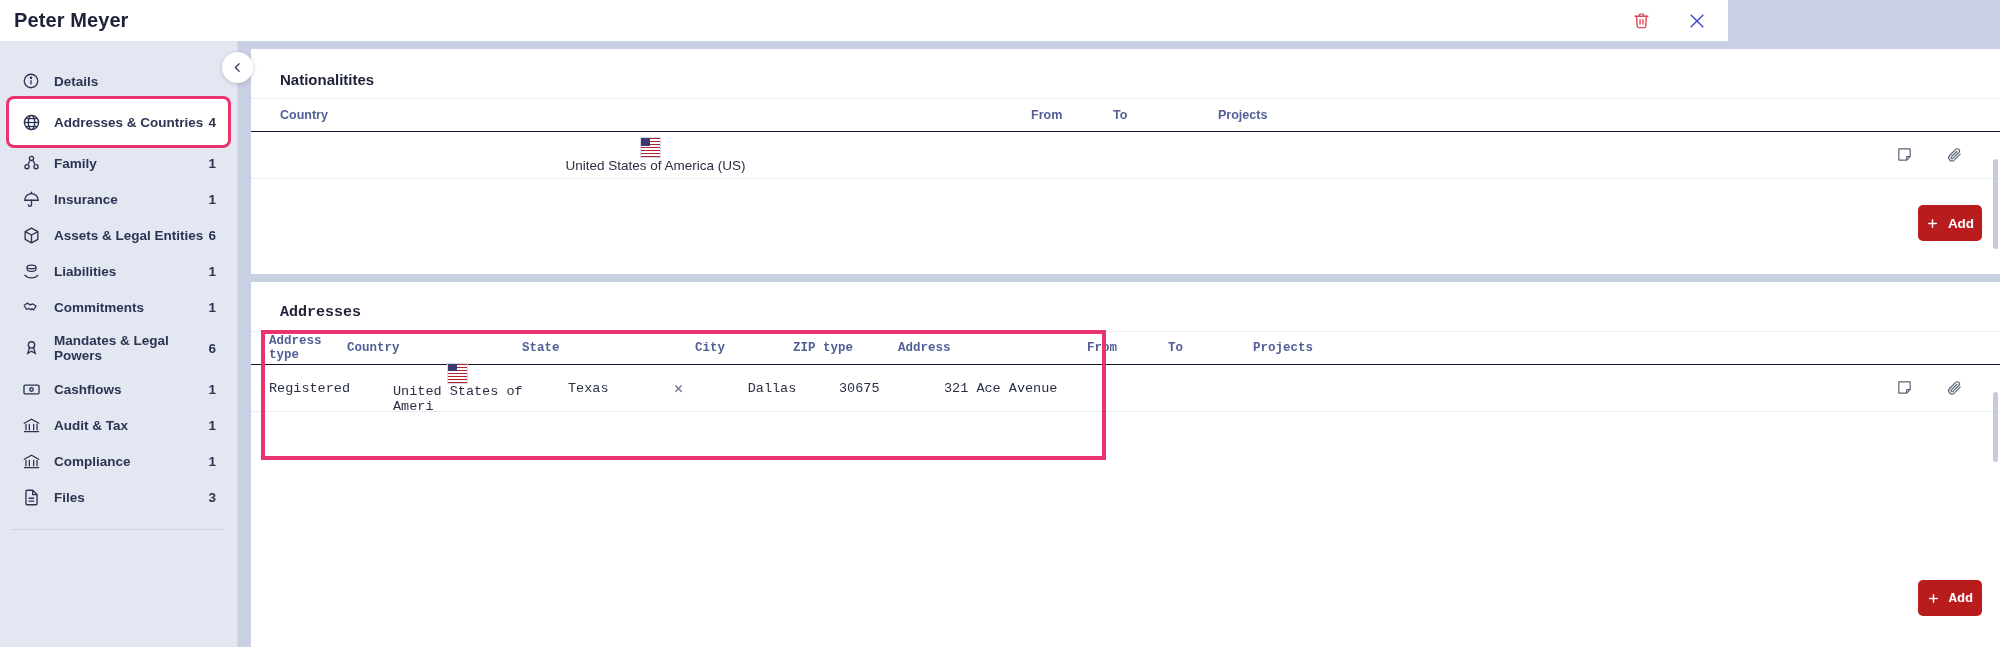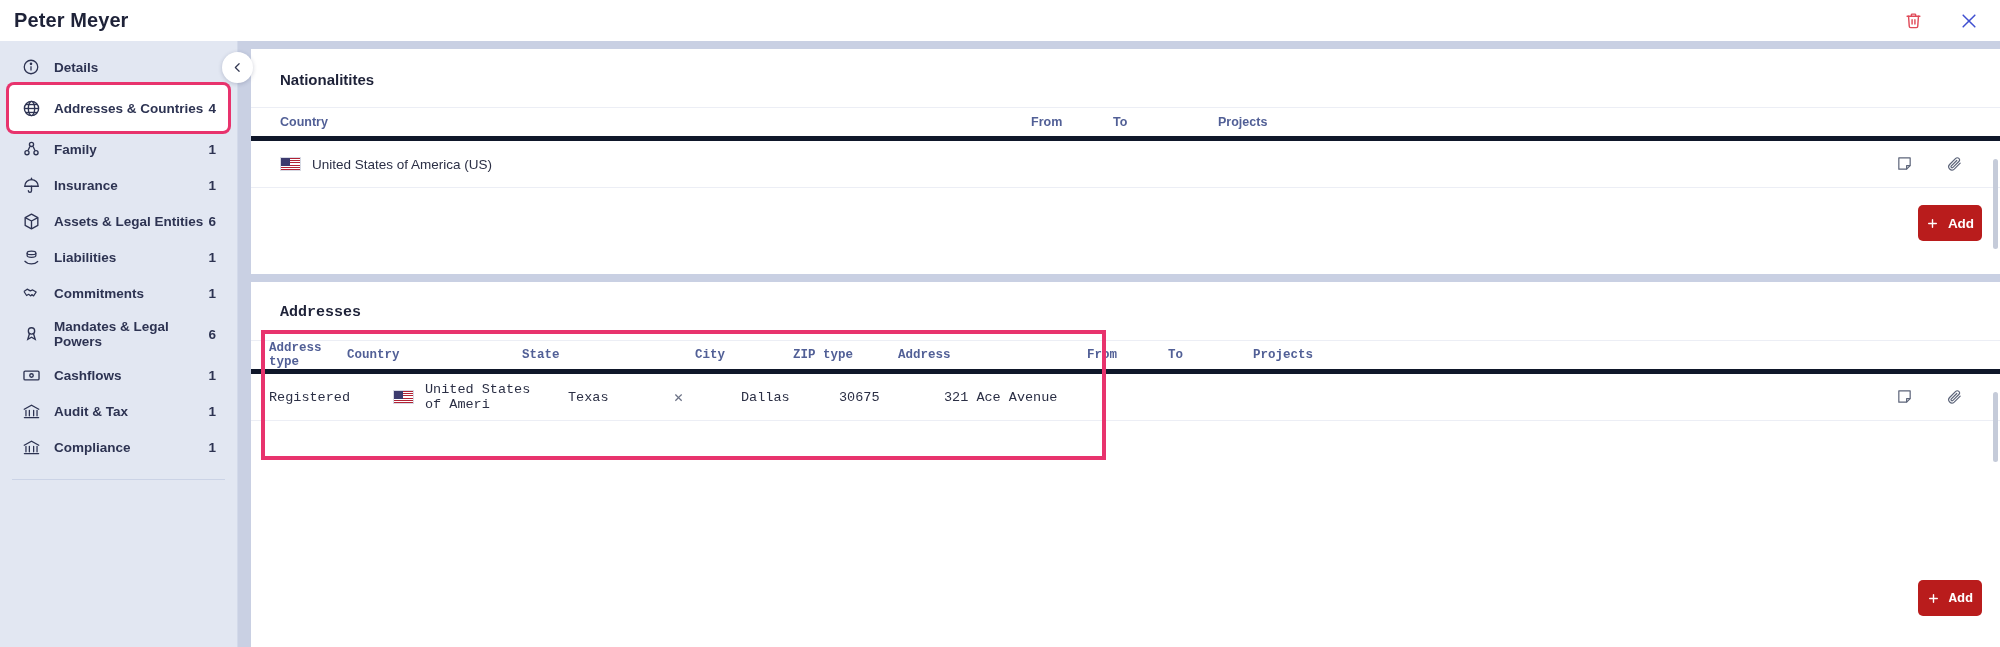--- a/index.html
+++ b/index.html
@@ -6,34 +6,34 @@
   html, body {
     width: 2000px; height: 647px;
     font-family: "Liberation Sans", sans-serif;
     background: #ffffff;
     overflow: hidden;
   }
   .app { position: relative; width: 2000px; height: 647px; background:#c9d0e3; }
 
   
   .header {
-    position: absolute; top:0; left:0; width:2000px; height:41px;
+    position: absolute; top:0; left:0; width:1728px; height:41px;
     background:#ffffff; display:flex; align-items:center;
   }
   .header-title {
     margin-left: 14px; font-size: 20px; font-weight: 700; color:#1e2238;
     letter-spacing: .1px;
   }
   .header-actions { margin-left:auto; display:flex; align-items:center; gap:34px; margin-right:20px; }
   .icon-btn { width:22px; height:22px; display:flex; align-items:center; justify-content:center; cursor:pointer; }
 
   
   .sidebar {
     position:absolute; top:41px; left:0; width:238px; height:606px;
-    background:#e2e7f2; padding-top:8px;
+    background:#e2e7f2; padding-top:22px;
     border-right:1px solid #d3daea;
   }
   .side-item {
     position:relative; display:flex; align-items:center;
     height:36px; margin:0 9px; padding:0 12px 0 12px; border-radius:6px;
     cursor:pointer;
   }
   .side-item .s-icon { width:20px; height:20px; flex:0 0 20px; margin-right:13px;
     display:flex; align-items:center; justify-content:center; color:#2d3352; }
   .side-item .s-label { font-size:13.5px; font-weight:700; color:#2d3352; line-height:15px; flex:1; }
@@ -57,27 +57,27 @@
 
   .card { background:#ffffff; position:absolute; left:12px; }
   #card-nat { top:8px; width:1749px; height:225px; }
   #card-addr { top:241px; width:1749px; height:365px;font-family:Liberation Mono, monospace; }
 
   .card-title { font-size:15px; font-weight:700; color:#1e2238; padding:22px 0 0 29px; }
 
   .tbl { width:100%; }
   .thead {
     display:flex; align-items:center; height:34px;
-    border-bottom:5px solid #0f172a; border-top:1px solid #eceef5;
-    margin-top:19px;
+    border-bottom:1px solid #0f172a; border-top:1px solid #eceef5;
+    margin-top:10px;
   }
   .th { font-size:12.5px; font-weight:700; color:#515f96; }
   .trow { display:flex; align-items:center; height:47px; border-bottom:1px solid #eceef5; }
   .td { font-size:13.5px; color:#2b2f45;padding-left:36px; }
-  .flagcell { display:flex; align-items:center; }
+  .flagcell { display:flex; align-items:center;flex-direction:column; }
   .flag {
     width:21px; height:14px; margin-right:11px; flex:0 0 21px;
     background:
       linear-gradient(#b22234 0 7.7%, #fff 7.7% 15.4%, #b22234 15.4% 23.1%, #fff 23.1% 30.8%,
       #b22234 30.8% 38.5%, #fff 38.5% 46.2%, #b22234 46.2% 53.9%, #fff 53.9% 61.6%,
       #b22234 61.6% 69.3%, #fff 69.3% 77%, #b22234 77% 84.7%, #fff 84.7% 92.4%, #b22234 92.4% 100%);
     position:relative; border:1px solid #d7dae4;
   }
   .flag:after {
     content:""; position:absolute; left:0; top:0; width:9px; height:7.5px;
@@ -257,20 +257,31 @@
         <svg width="19" height="19" viewBox="0 0 24 24" fill="none" stroke="currentColor" stroke-width="1.6" stroke-linecap="round">
           <path d="M2.8 9.2L12 4l9.2 5.2"></path>
             <path d="M5 10.5v7M9.3 10.5v7M14.7 10.5v7M19 10.5v7"></path>
             <path d="M3 19.7h18"></path>
         </svg>
       </span>
       <span class="s-label">Compliance</span>
       <span class="s-count">1</span>
     </div>
 
+    <div class="side-item">
+      <span class="s-icon">
+        <svg width="19" height="19" viewBox="0 0 24 24" fill="none" stroke="currentColor" stroke-width="1.7" stroke-linejoin="round">
+          <path d="M13.5 2.8H6.6a1.6 1.6 0 0 0-1.6 1.6v15.2a1.6 1.6 0 0 0 1.6 1.6h10.8a1.6 1.6 0 0 0 1.6-1.6V8.3z"></path>
+          <path d="M13.5 2.8v5.5H19"></path>
+            <path d="M8.3 13h7M8.3 16.6h7"></path>
+        </svg>
+      </span>
+      <span class="s-label">Files</span>
+      <span class="s-count">3</span>
+    </div>
 
     <div class="side-sep"></div>
   </div>
 
   <div class="collapse-handle">
     <svg width="13" height="13" viewBox="0 0 24 24" fill="none" stroke="#323852" stroke-width="2.2" stroke-linecap="round" stroke-linejoin="round">
       <polyline points="15 5 8 12 15 19"></polyline>
     </svg>
   </div>
 
@@ -341,21 +352,21 @@
         <div class="trow">
           <div class="td" style="width:106px; padding-left:18px;">Registered</div>
           <div class="td flagcell" style="width:175px;">
             <span class="flag"></span>
             <span>United States of Ameri</span>
           </div>
           <div class="td" style="width:173px; display:flex; align-items:center;">
             <span>Texas</span>
             <span class="clearx" style="margin-left:auto; margin-right:22px;">✕</span>
           </div>
-          <div class="td" style="width:98px;">Dallas</div>
+          <div class="td" style="width:98px;text-align:center;">Dallas</div>
           <div class="td" style="width:105px;">30675</div>
           <div class="td" style="width:189px;">321 Ace Avenue</div>
           <div class="td" style="width:81px;"></div>
           <div class="td" style="width:85px;"></div>
           <div class="td" style="width:240px;"></div>
           <div class="row-icons">
             <span class="ri">
               <svg width="17" height="17" viewBox="0 0 24 24" fill="none" stroke="#5c6479" stroke-width="1.7" stroke-linejoin="round">
                 <path d="M4 4h16v11l-5 5H4z"></path>
                   <path d="M20 15h-5v5"></path>

